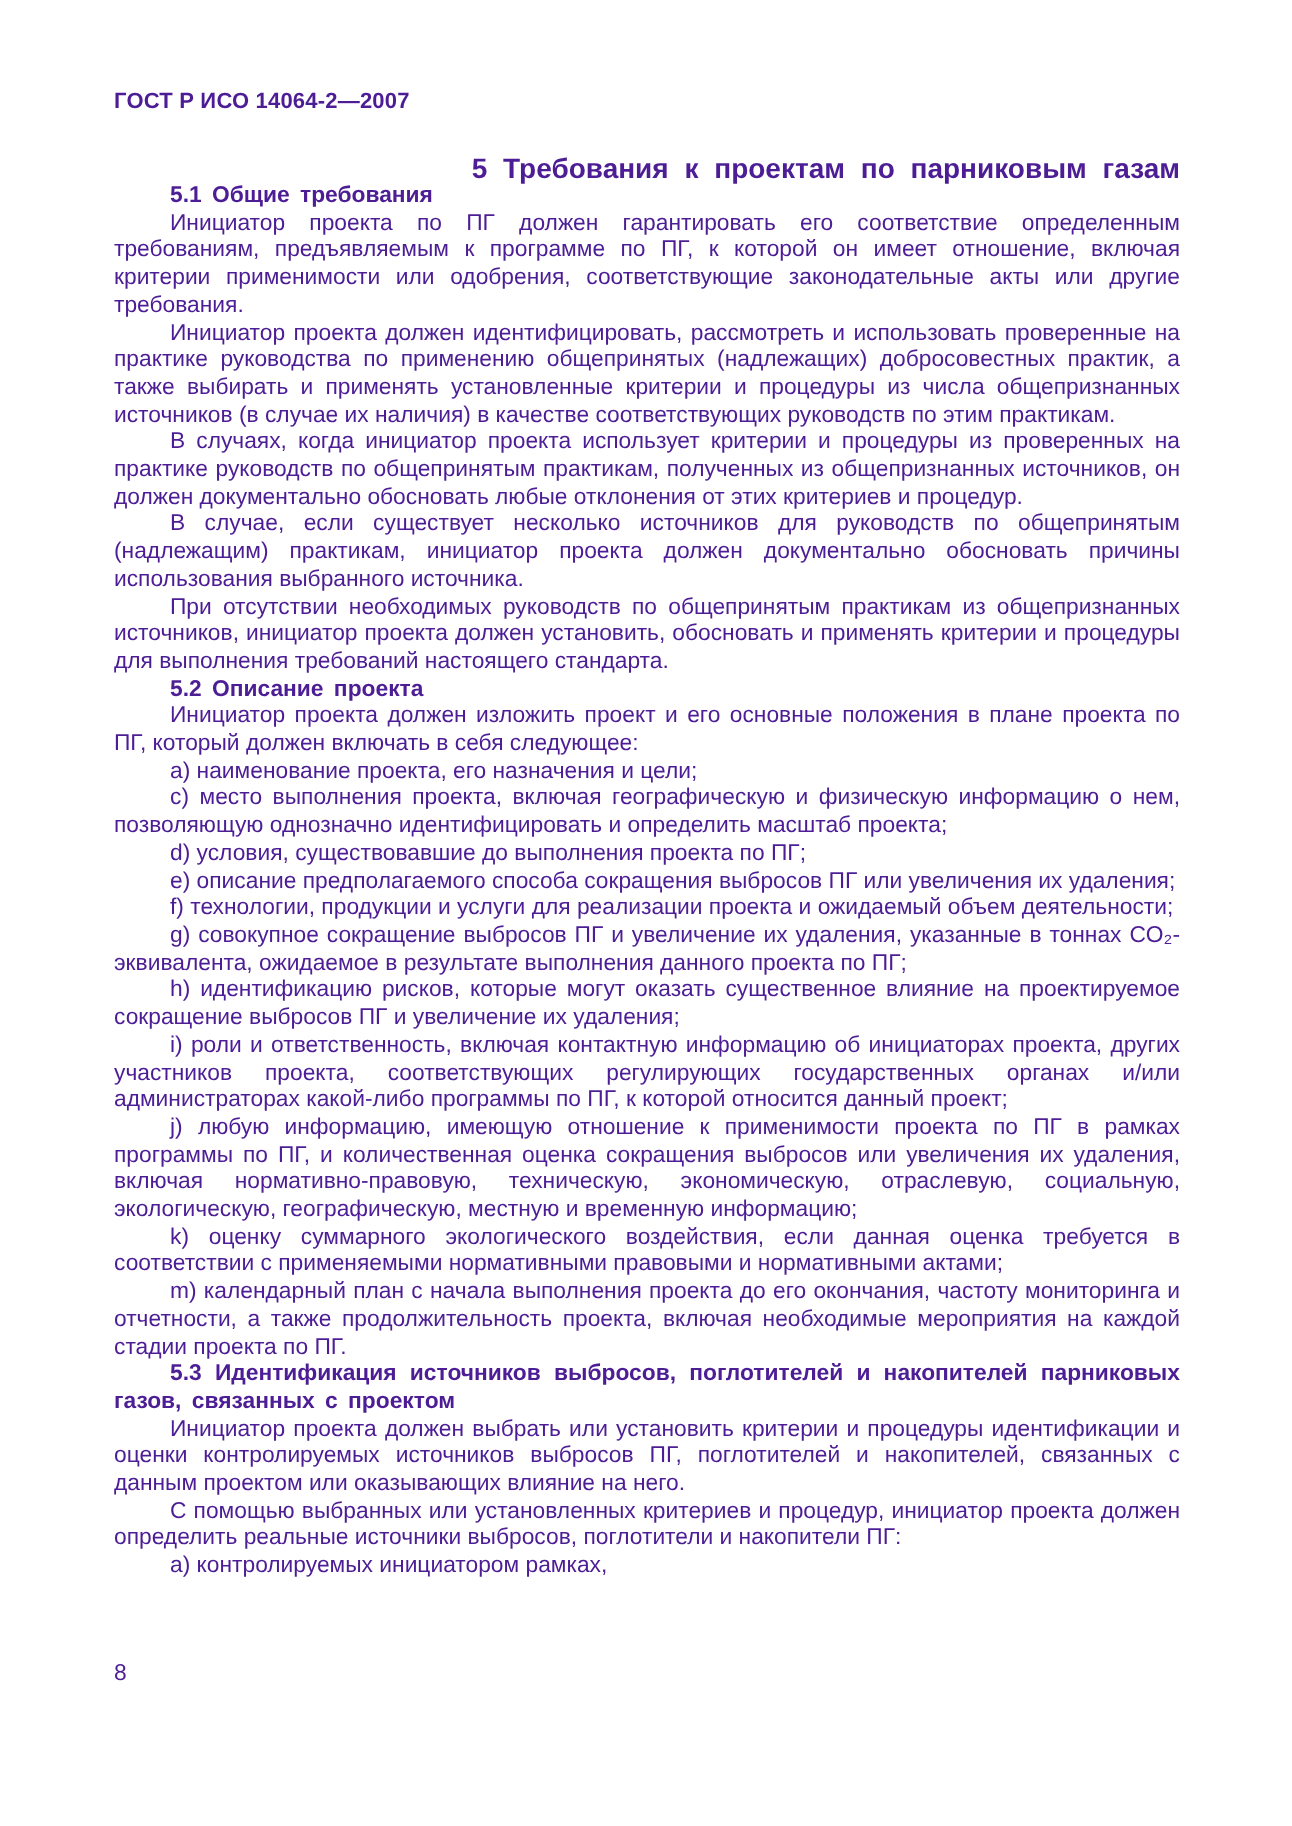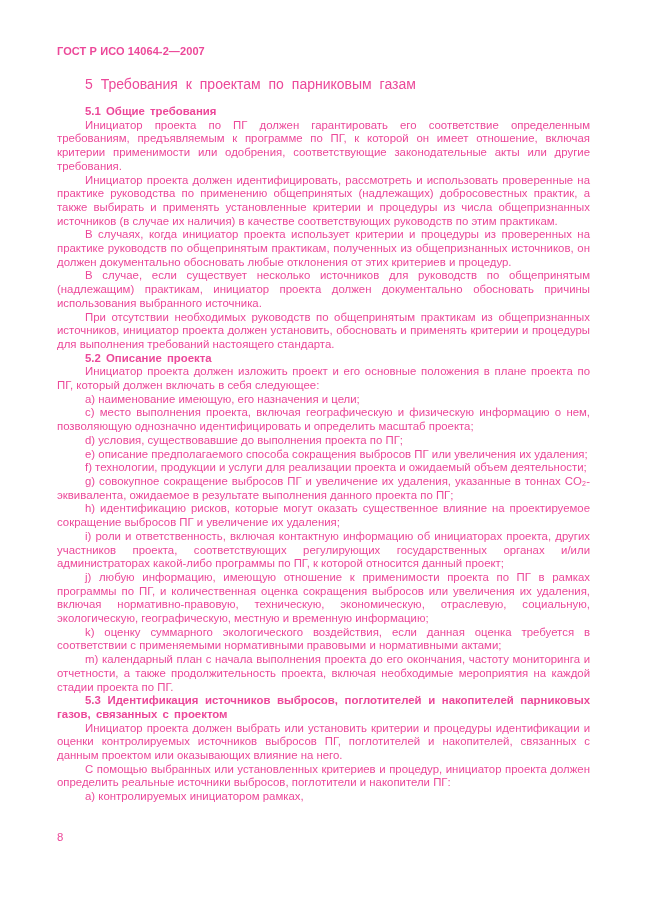--- a/index.html
+++ b/index.html
@@ -2,21 +2,21 @@
 <html lang="ru"><head>
 <meta charset="utf-8">
 <style>
   * { box-sizing: border-box; }
   html, body { margin: 0; padding: 0; background: #ffffff; }
   .page {
     position: relative;
     width: 646px;
     height: 913px;
     background: #ffffff;
-    color: #ec4899;
+    color: #4c1d95;
     font-family: "Liberation Sans", "DejaVu Sans", sans-serif;
     overflow: hidden;
   }
   .running-header {
     position: absolute;
     top: 45px;
     left: 57px;
     font-size: 11px;
     font-weight: bold;
     letter-spacing: 0.1px;
@@ -26,24 +26,25 @@
     position: absolute;
     top: 76px;
     left: 57px;
     width: 533px;
     font-size: 11.4px;
     line-height: 13.7px;
   }
   .content .h1 {
     font-size: 14px;
     line-height: 16px;
-    font-weight: normal;
+    font-weight: bold;
     word-spacing: 4px;
     text-indent: 28px;
-    margin: 0 0 13px 0;
+    margin: 0 0 0 0;
+    text-align: right;
   }
   .content p {
     margin: 0;
     text-align: justify;
     text-indent: 28px;
   }
   .content p.h2 {
     font-weight: bold;
     word-spacing: 2px;
   }
@@ -67,21 +68,21 @@
 
     <p class="h2">5.1 Общие требования</p>
     <p>Инициатор проекта по ПГ должен гарантировать его соответствие определенным требованиям, предъявляемым к программе по ПГ, к которой он имеет отношение, включая критерии применимости или одобрения, соответствующие законодательные акты или другие требования.</p>
     <p>Инициатор проекта должен идентифицировать, рассмотреть и использовать проверенные на практике руководства по применению общепринятых (надлежащих) добросовестных практик, а также выбирать и применять установленные критерии и процедуры из числа общепризнанных источников (в случае их наличия) в качестве соответствующих руководств по этим практикам.</p>
     <p>В случаях, когда инициатор проекта использует критерии и процедуры из проверенных на практике руководств по общепринятым практикам, полученных из общепризнанных источников, он должен документально обосновать любые отклонения от этих критериев и процедур.</p>
     <p>В случае, если существует несколько источников для руководств по общепринятым (надлежащим) практикам, инициатор проекта должен документально обосновать причины использования выбранного источника.</p>
     <p>При отсутствии необходимых руководств по общепринятым практикам из общепризнанных источников, инициатор проекта должен установить, обосновать и применять критерии и процедуры для выполнения требований настоящего стандарта.</p>
 
     <p class="h2">5.2 Описание проекта</p>
     <p>Инициатор проекта должен изложить проект и его основные положения в плане проекта по ПГ, который должен включать в себя следующее:</p>
-    <p>a) наименование имеющую, его назначения и цели;</p>
+    <p>a) наименование проекта, его назначения и цели;</p>
     <p>c) место выполнения проекта, включая географическую и физическую информацию о нем, позволяющую однозначно идентифицировать и определить масштаб проекта;</p>
     <p>d) условия, существовавшие до выполнения проекта по ПГ;</p>
     <p>e) описание предполагаемого способа сокращения выбросов ПГ или увеличения их удаления;</p>
     <p>f) технологии, продукции и услуги для реализации проекта и ожидаемый объем деятельности;</p>
     <p>g) совокупное сокращение выбросов ПГ и увеличение их удаления, указанные в тоннах CO₂-эквивалента, ожидаемое в результате выполнения данного проекта по ПГ;</p>
     <p>h) идентификацию рисков, которые могут оказать существенное влияние на проектируемое сокращение выбросов ПГ и увеличение их удаления;</p>
     <p>i) роли и ответственность, включая контактную информацию об инициаторах проекта, других участников проекта, соответствующих регулирующих государственных органах и/или администраторах какой-либо программы по ПГ, к которой относится данный проект;</p>
     <p>j) любую информацию, имеющую отношение к применимости проекта по ПГ в рамках программы по ПГ, и количественная оценка сокращения выбросов или увеличения их удаления, включая нормативно-правовую, техническую, экономическую, отраслевую, социальную, экологическую, географическую, местную и временную информацию;</p>
     <p>k) оценку суммарного экологического воздействия, если данная оценка требуется в соответствии с применяемыми нормативными правовыми и нормативными актами;</p>
     <p>m) календарный план с начала выполнения проекта до его окончания, частоту мониторинга и отчетности, а также продолжительность проекта, включая необходимые мероприятия на каждой стадии проекта по ПГ.</p>

